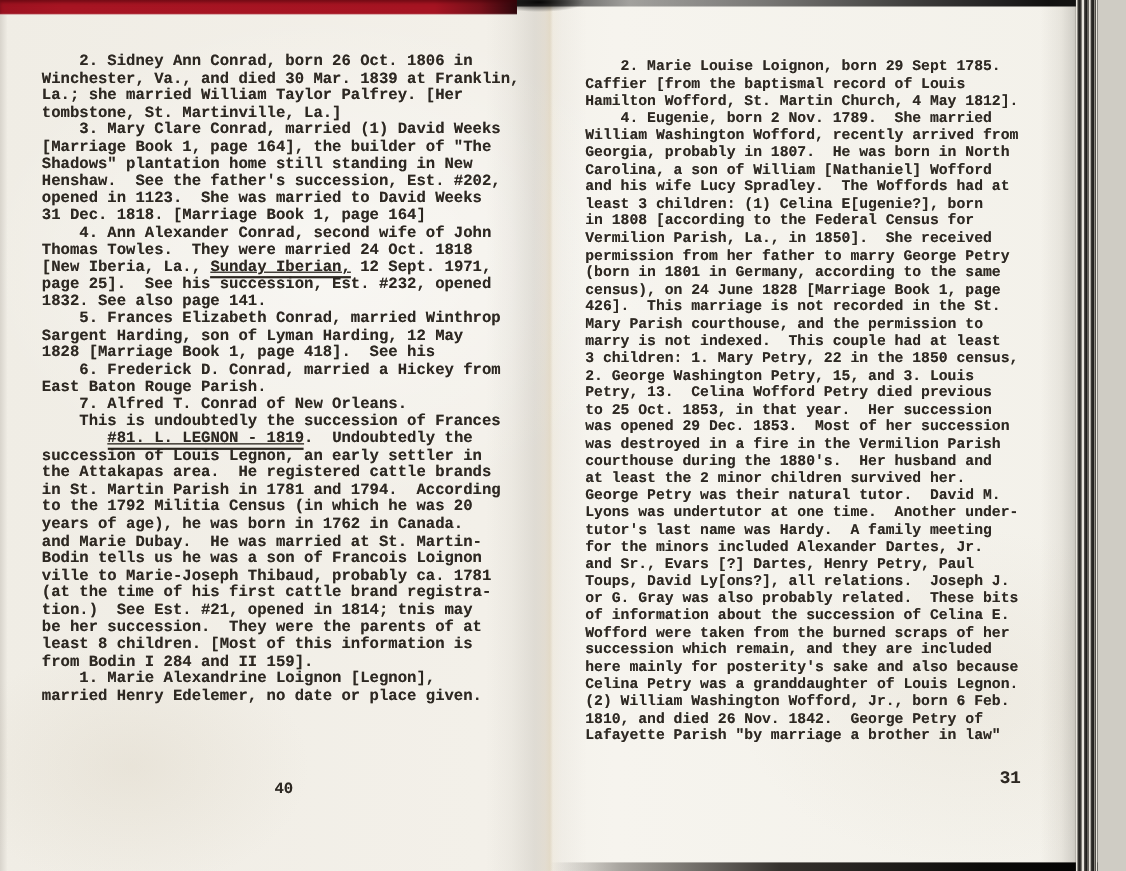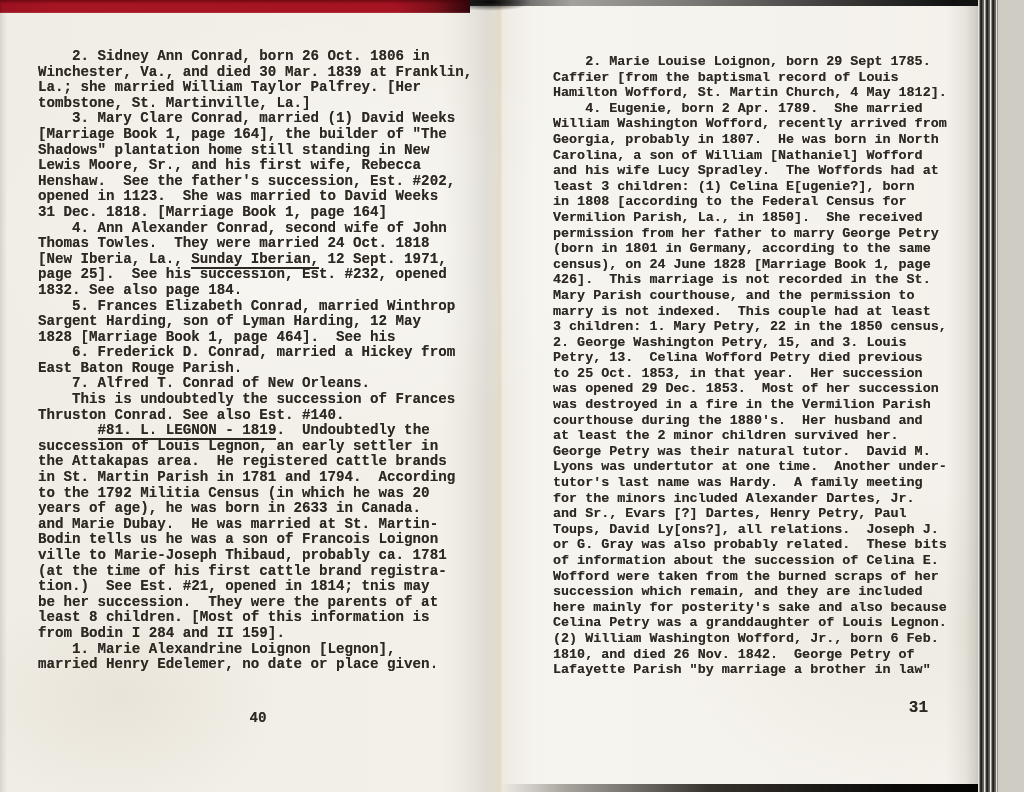--- a/index.html
+++ b/index.html
@@ -8,23 +8,23 @@
     font-family:"Liberation Mono","DejaVu Sans Mono",monospace;
     background:
       radial-gradient(230px 160px at 12% 88%, rgba(208,198,178,0.25), transparent 70%),
       radial-gradient(300px 220px at 88% 80%, rgba(208,198,178,0.18), transparent 70%),
       radial-gradient(420px 300px at 30% 30%, rgba(255,255,255,0.5), transparent 75%),
       linear-gradient(90deg,#f0ede5 0%,#f3f0e9 44%,#f6f4ee 56%,#f3f1ea 100%);
   }
   .text-block{position:absolute;color:#2d2822;font-weight:bold;z-index:1;
     text-shadow:0 0 0.5px rgba(45,40,35,0.55);}
   .left-text{left:38px;top:49px;width:440px;font-size:14.2px;line-height:15.6px;}
-  .right-text{left:553px;top:54px;width:400px;font-size:13.4px;line-height:15.6px;}
+  .right-text{left:532px;top:54px;width:400px;font-size:13.4px;line-height:15.6px;}
   .tl{white-space:pre;}
-  .u{border-bottom:2px solid #2d2822;}
+  .u{border-bottom:2px solid #2d2822;text-decoration:underline;}
   .page-number{position:absolute;font-weight:bold;color:#2d2822;z-index:1;
     text-shadow:0 0 0.5px rgba(45,40,35,0.55);}
   .pn-left{left:38px;top:710px;width:440px;text-align:center;font-size:14.2px;}
   .pn-right{left:528px;top:699px;width:400px;text-align:right;font-size:16px;}
 
   .decor{position:absolute;pointer-events:none;}
   .gutter{left:442px;top:0;width:92px;height:792px;z-index:2;
     background:linear-gradient(90deg, rgba(80,70,55,0) 0%, rgba(80,70,55,0.05) 25%,
       rgba(80,70,55,0.13) 48%, rgba(130,105,70,0.16) 58%, rgba(173,146,94,0.25) 63%,
       rgba(173,146,94,0.08) 66%, rgba(80,70,55,0.03) 75%, rgba(80,70,55,0) 100%);}
@@ -60,59 +60,57 @@
 <div class="scan">
 
   <div class="text-block left-text">
       <div class="tl">    2. Sidney Ann Conrad, born 26 Oct. 1806 in</div>
       <div class="tl">Winchester, Va., and died 30 Mar. 1839 at Franklin,</div>
       <div class="tl">La.; she married William Taylor Palfrey. [Her</div>
       <div class="tl">tombstone, St. Martinville, La.]</div>
       <div class="tl">    3. Mary Clare Conrad, married (1) David Weeks</div>
       <div class="tl">[Marriage Book 1, page 164], the builder of "The</div>
       <div class="tl">Shadows" plantation home still standing in New</div>
-      <div class="tl">Lewis Moore, Sr., and his first wife, Rebecca</div>
       <div class="tl">Henshaw.  See the father's succession, Est. #202,</div>
       <div class="tl">opened in 1123.  She was married to David Weeks</div>
       <div class="tl">31 Dec. 1818. [Marriage Book 1, page 164]</div>
       <div class="tl">    4. Ann Alexander Conrad, second wife of John</div>
       <div class="tl">Thomas Towles.  They were married 24 Oct. 1818</div>
       <div class="tl"><span>[New Iberia, La., </span><span class="u">Sunday Iberian,</span><span> 12 Sept. 1971,</span></div>
       <div class="tl">page 25].  See his succession, Est. #232, opened</div>
-      <div class="tl">1832. See also page 184.</div>
+      <div class="tl">1832. See also page 141.</div>
       <div class="tl">    5. Frances Elizabeth Conrad, married Winthrop</div>
       <div class="tl">Sargent Harding, son of Lyman Harding, 12 May</div>
-      <div class="tl">1828 [Marriage Book 1, page 464].  See his</div>
+      <div class="tl">1828 [Marriage Book 1, page 418].  See his</div>
       <div class="tl">    6. Frederick D. Conrad, married a Hickey from</div>
       <div class="tl">East Baton Rouge Parish.</div>
       <div class="tl">    7. Alfred T. Conrad of New Orleans.</div>
       <div class="tl">    This is undoubtedly the succession of Frances</div>
-      <div class="tl">Thruston Conrad. See also Est. #140.</div>
       <div class="tl"><span>       </span><span class="u">#81. L. LEGNON - 1819</span><span>.  Undoubtedly the</span></div>
       <div class="tl">succession of Louis Legnon, an early settler in</div>
       <div class="tl">the Attakapas area.  He registered cattle brands</div>
       <div class="tl">in St. Martin Parish in 1781 and 1794.  According</div>
       <div class="tl">to the 1792 Militia Census (in which he was 20</div>
-      <div class="tl">years of age), he was born in 2633 in Canada.</div>
+      <div class="tl">years of age), he was born in 1762 in Canada.</div>
       <div class="tl">and Marie Dubay.  He was married at St. Martin-</div>
       <div class="tl">Bodin tells us he was a son of Francois Loignon</div>
       <div class="tl">ville to Marie-Joseph Thibaud, probably ca. 1781</div>
       <div class="tl">(at the time of his first cattle brand registra-</div>
       <div class="tl">tion.)  See Est. #21, opened in 1814; tnis may</div>
       <div class="tl">be her succession.  They were the parents of at</div>
       <div class="tl">least 8 children. [Most of this information is</div>
       <div class="tl">from Bodin I 284 and II 159].</div>
       <div class="tl">    1. Marie Alexandrine Loignon [Legnon],</div>
       <div class="tl">married Henry Edelemer, no date or place given.</div>
     </div>
   <div class="text-block right-text">
       <div class="tl">    2. Marie Louise Loignon, born 29 Sept 1785.</div>
       <div class="tl">Caffier [from the baptismal record of Louis</div>
       <div class="tl">Hamilton Wofford, St. Martin Church, 4 May 1812].</div>
-      <div class="tl">    4. Eugenie, born 2 Apr. 1789.  She married</div>
+      <div class="tl">    4. Eugenie, born 2 Nov. 1789.  She married</div>
       <div class="tl">William Washington Wofford, recently arrived from</div>
       <div class="tl">Georgia, probably in 1807.  He was born in North</div>
       <div class="tl">Carolina, a son of William [Nathaniel] Wofford</div>
       <div class="tl">and his wife Lucy Spradley.  The Woffords had at</div>
       <div class="tl">least 3 children: (1) Celina E[ugenie?], born</div>
       <div class="tl">in 1808 [according to the Federal Census for</div>
       <div class="tl">Vermilion Parish, La., in 1850].  She received</div>
       <div class="tl">permission from her father to marry George Petry</div>
       <div class="tl">(born in 1801 in Germany, according to the same</div>
       <div class="tl">census), on 24 June 1828 [Marriage Book 1, page</div>

